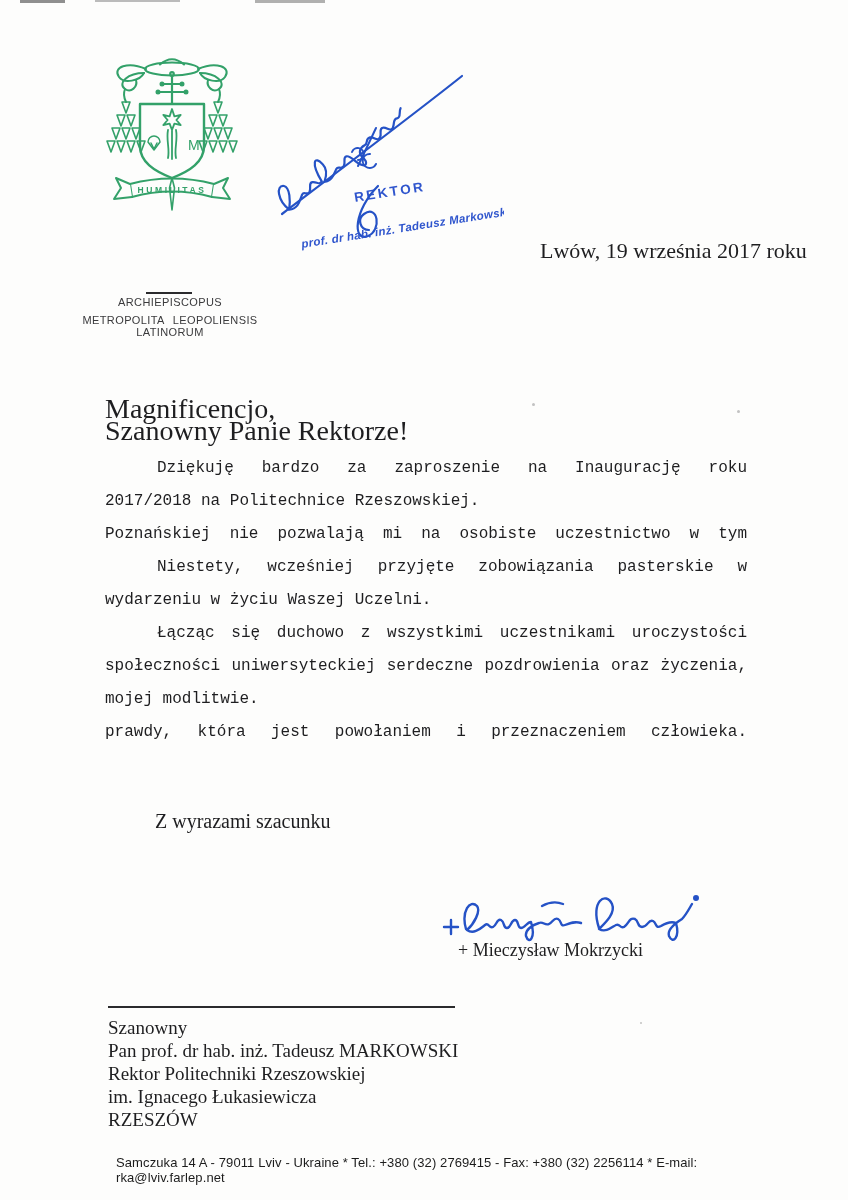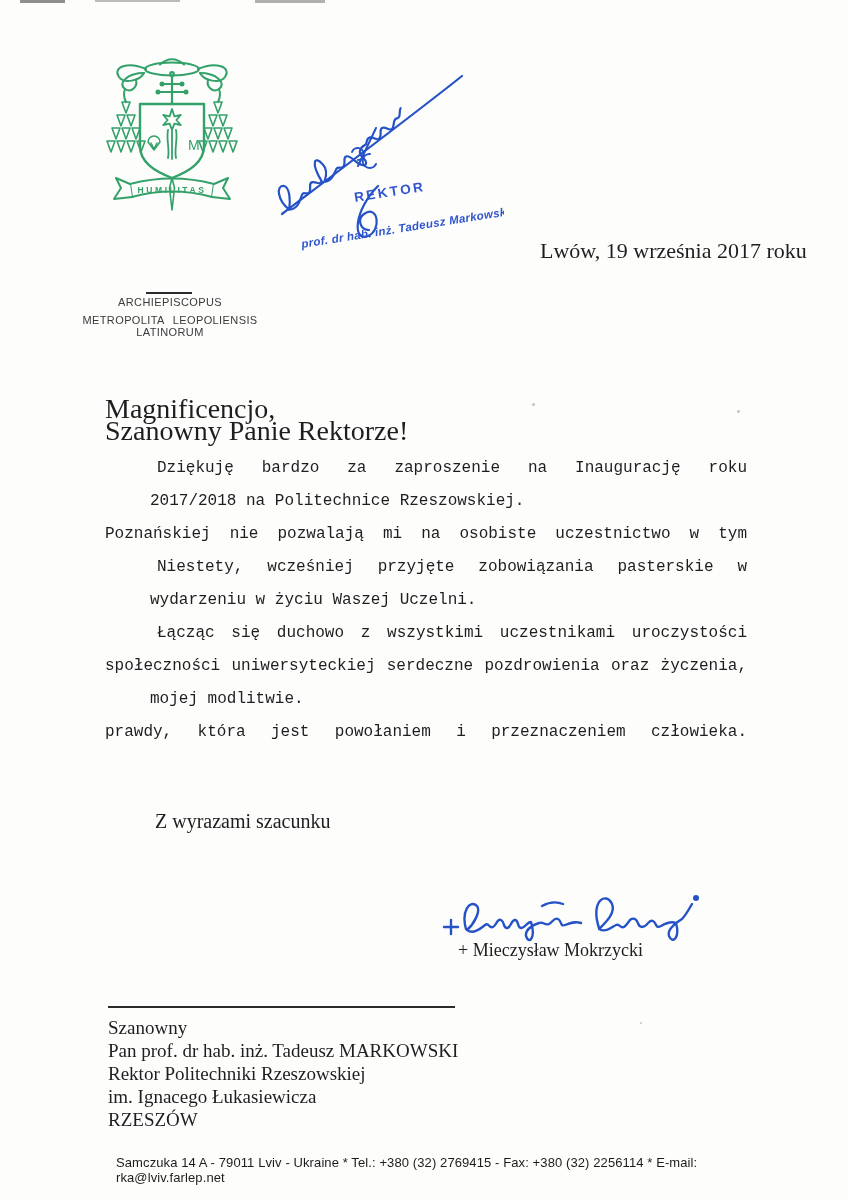--- a/index.html
+++ b/index.html
@@ -18,21 +18,21 @@
   .t2{top:270px;}
   .letterhead-rule{left:146px;top:292px;width:46px;height:2px;background:#2b2b2d;}
 
   .dateline{left:540px;top:238px;font-size:22px;}
 
   .body-block{left:105px;top:398px;width:642px;}
   .sal{font-weight:normal;font-size:28px;line-height:22px;}
   .spacer{height:10px;}
   .ln{font-size:16px;line-height:33px;height:33px;white-space:nowrap;font-family:Liberation Mono, monospace;}
   .jline{text-align:justify;text-align-last:justify;white-space:normal;overflow:hidden;}
-  .lline{text-align:left;margin-left:45px;}
+  .lline{text-align:left;}
   .indent{text-indent:52px;}
 
   .closing{left:155px;top:810px;font-size:20px;}
   .sig-printed{left:458px;top:940px;font-size:18px;}
 
   .addr-rule{left:108px;top:1006px;width:347px;height:2px;background:#2b2b2d;}
   .recipient{left:108px;top:1016px;font-size:19px;line-height:23px;}
 
   .footer{left:116px;top:1155px;width:680px;font-family:"Liberation Sans",sans-serif;
           font-size:13px;color:#1c1c1c;letter-spacing:.1px;}

